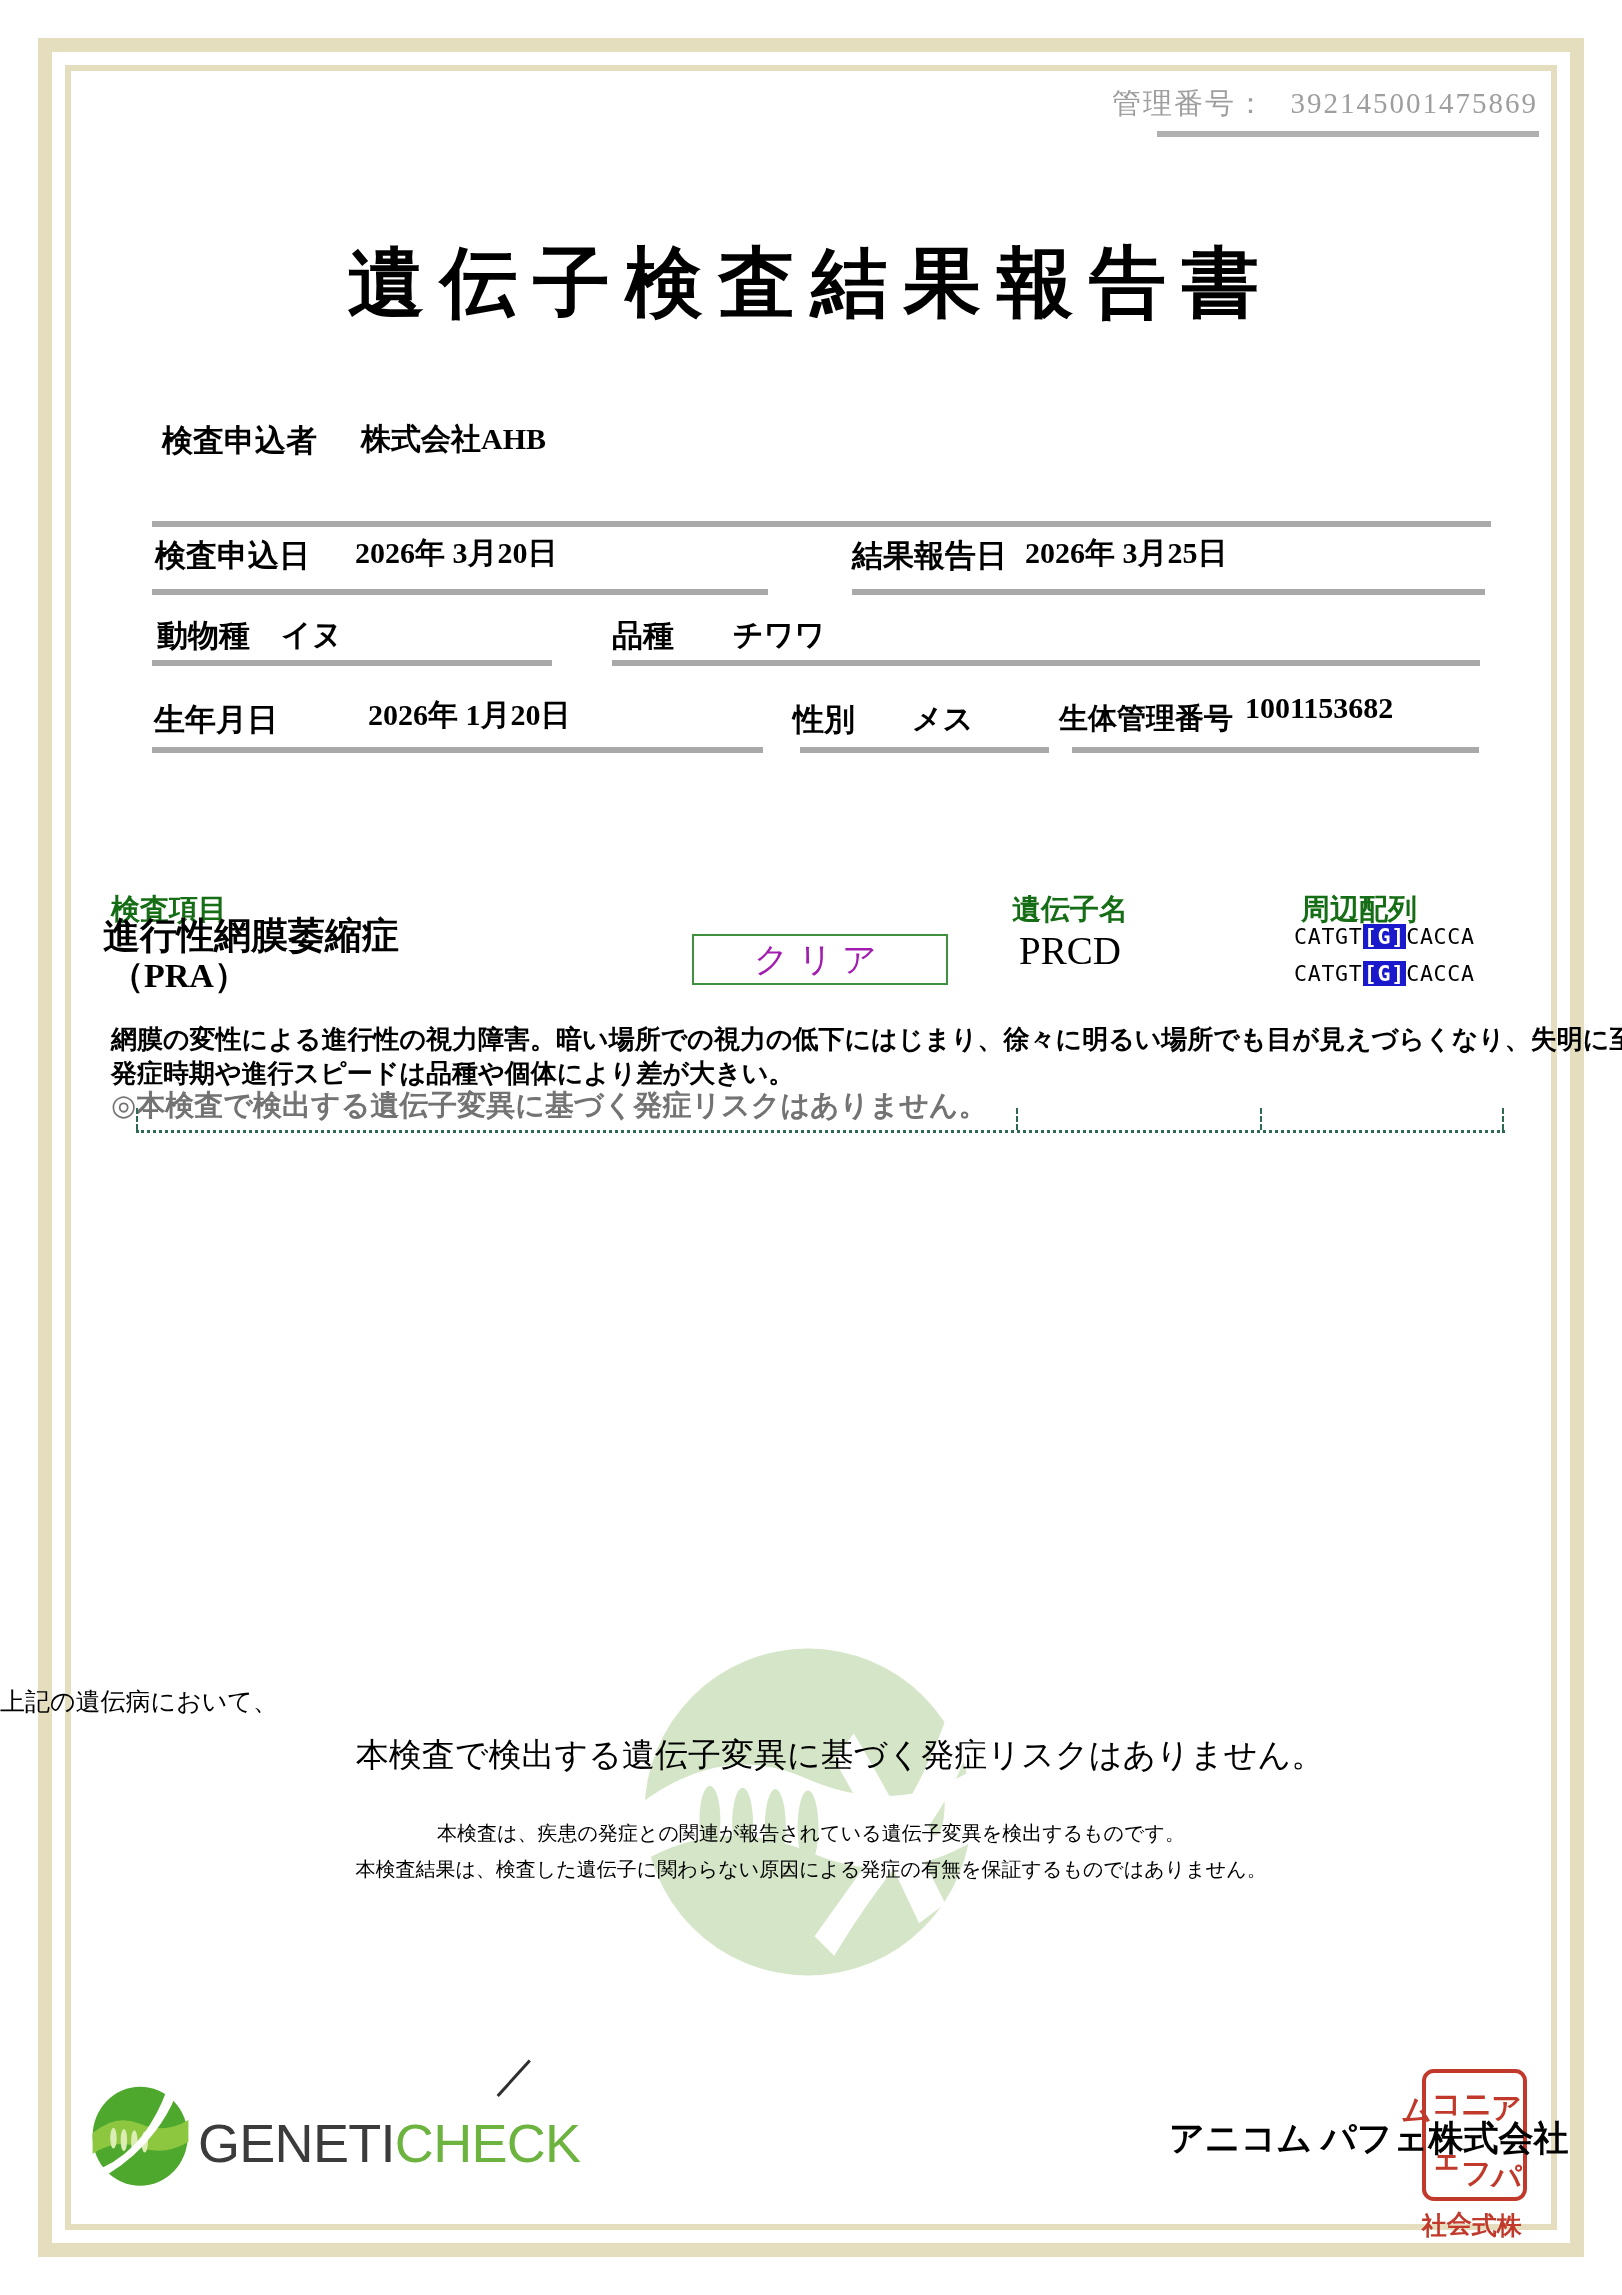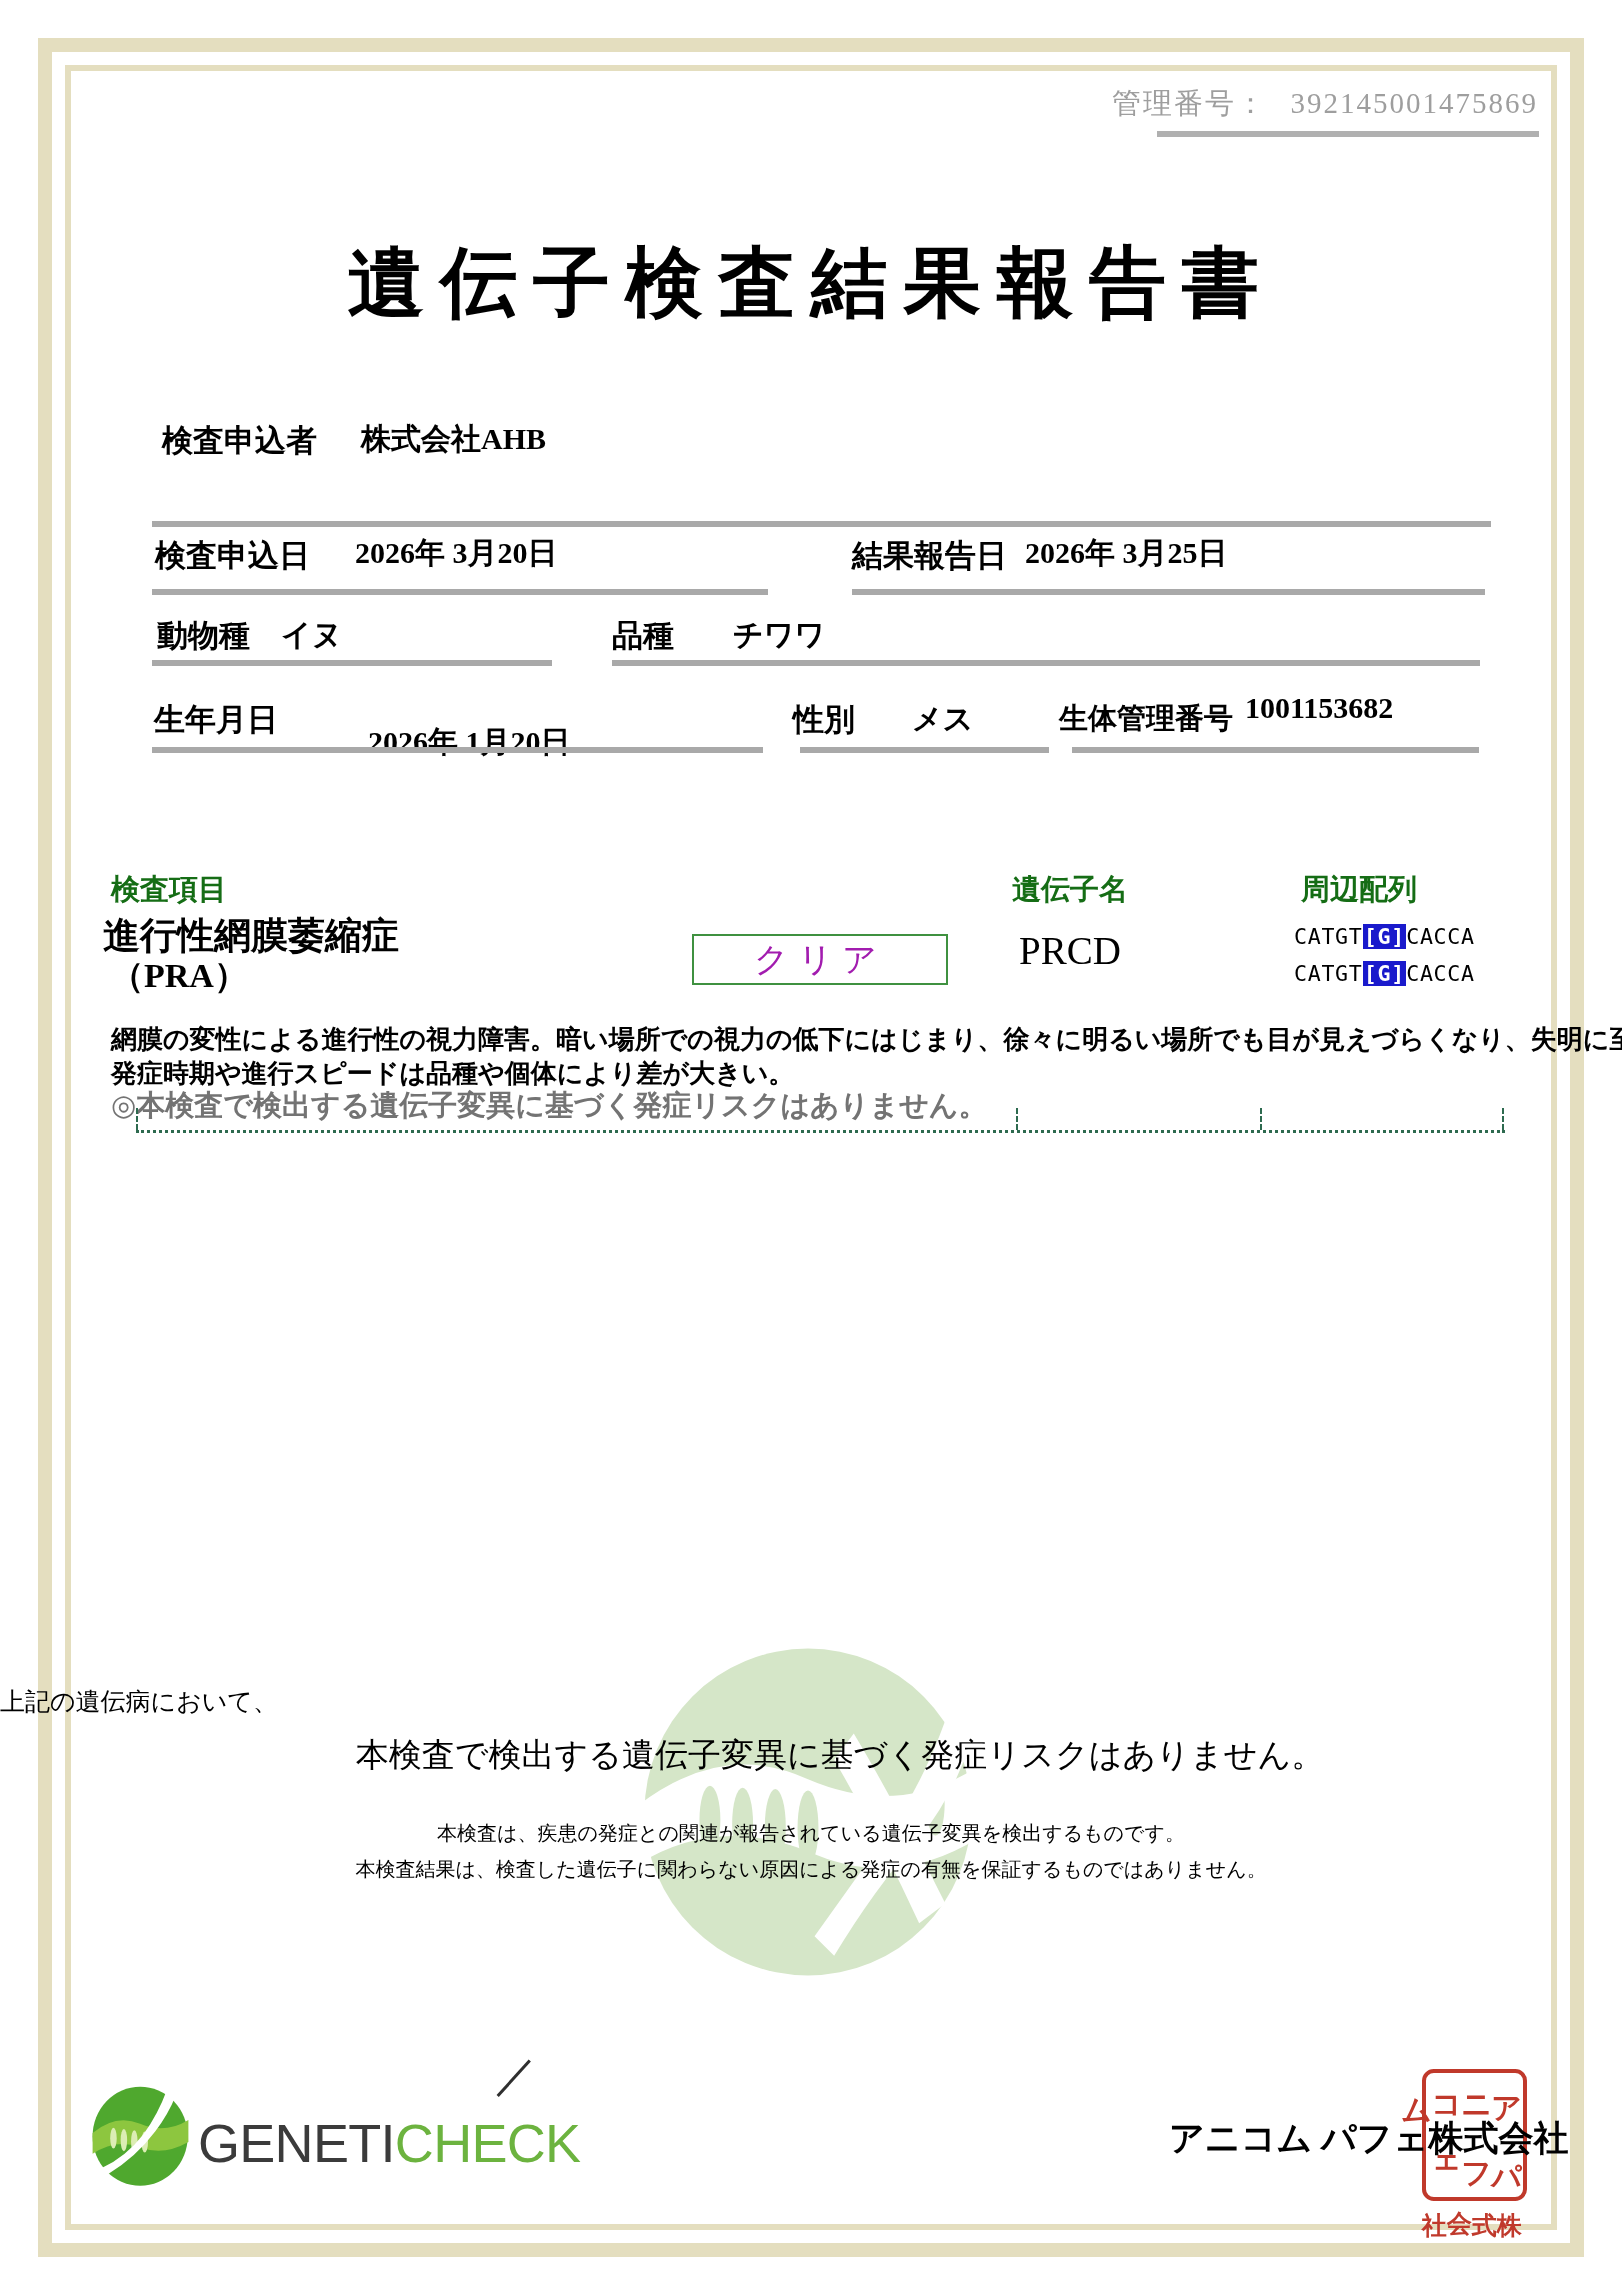--- a/index.html
+++ b/index.html
@@ -15,21 +15,21 @@
         letter-spacing:2px;white-space:nowrap;}
   .mgmt-num{margin-left:23.6px;}
   .mgmt-bar{position:absolute;top:131px;left:1157px;width:382px;height:5.9px;background:#b0b0b0;}
   .title{position:absolute;top:232px;left:0;width:100%;text-align:center;
          font-size:77px;font-weight:bold;letter-spacing:15.7px;color:#000;}
   
   .lbl{position:absolute;font-size:31px;font-weight:bold;color:#000;white-space:nowrap;}
   .val{position:absolute;font-size:30px;font-weight:bold;color:#000;white-space:nowrap;}
   .uline{position:absolute;height:5.9px;background:#a9a9a9;}
   
-  .ghead{position:absolute;font-size:29px;font-weight:bold;color:#156d15;white-space:nowrap;}
+  .ghead{position:absolute;font-size:29px;font-weight:bold;color:#156d15;white-space:nowrap;margin-top:20px;}
   .disease{position:absolute;left:103px;top:911px;font-size:37px;font-weight:bold;white-space:nowrap;}
   .disease-sub{position:absolute;left:110px;top:953px;font-size:34px;font-weight:bold;white-space:nowrap;}
   .result-box{position:absolute;left:692px;top:934px;width:252px;height:47px;
               border:2.6px solid #3f9140;display:flex;align-items:center;justify-content:center;}
   .result-box span{font-size:34px;color:#a21caf;letter-spacing:9.2px;text-align:right;}
   .gene{position:absolute;left:1019px;top:928px;font-size:39px;white-space:nowrap;}
   .seq{position:absolute;left:1294px;font-size:21.6px;font-family:"DejaVu Sans Mono",monospace;
        color:#000;white-space:nowrap;letter-spacing:0.7px;}
   .seq .var{background:#1a1acc;color:#ffffff;padding:0 1.3px;font-weight:bold;}
   .desc{position:absolute;left:111px;width:1407px;font-size:26px;font-weight:bold;
@@ -93,21 +93,21 @@
   <div class="uline" style="left:852px;top:589px;width:633px;"></div>
 
   <div class="lbl" style="left:157px;top:615px;">動物種</div>
   <div class="val" style="left:281px;top:615px;">イヌ</div>
   <div class="uline" style="left:152px;top:660px;width:400px;"></div>
   <div class="lbl" style="left:612px;top:615px;">品種</div>
   <div class="val" style="left:733px;top:615px;">チワワ</div>
   <div class="uline" style="left:612px;top:660px;width:868px;"></div>
 
   <div class="lbl" style="left:154px;top:699px;">生年月日</div>
-  <div class="val" style="left:368px;top:695px;margin-top:27px;">2026年 1月20日</div>
+  <div class="val" style="left:368px;top:695px;">2026年 1月20日</div>
   <div class="uline" style="left:152px;top:747px;width:611px;"></div>
   <div class="lbl" style="left:793px;top:699px;">性別</div>
   <div class="val" style="left:879px;top:699px;margin-left:33px;">メス</div>
   <div class="uline" style="left:800px;top:747px;width:249px;"></div>
   <div class="lbl" style="left:1059px;top:699px;font-size:29px;">生体管理番号</div>
   <div class="val" style="left:1245px;top:691px;">1001153682</div>
   <div class="uline" style="left:1072px;top:747px;width:407px;"></div>
 
   <div class="ghead" style="left:111px;top:870px;">検査項目</div>
   <div class="ghead" style="left:1012px;top:870px;">遺伝子名</div>

